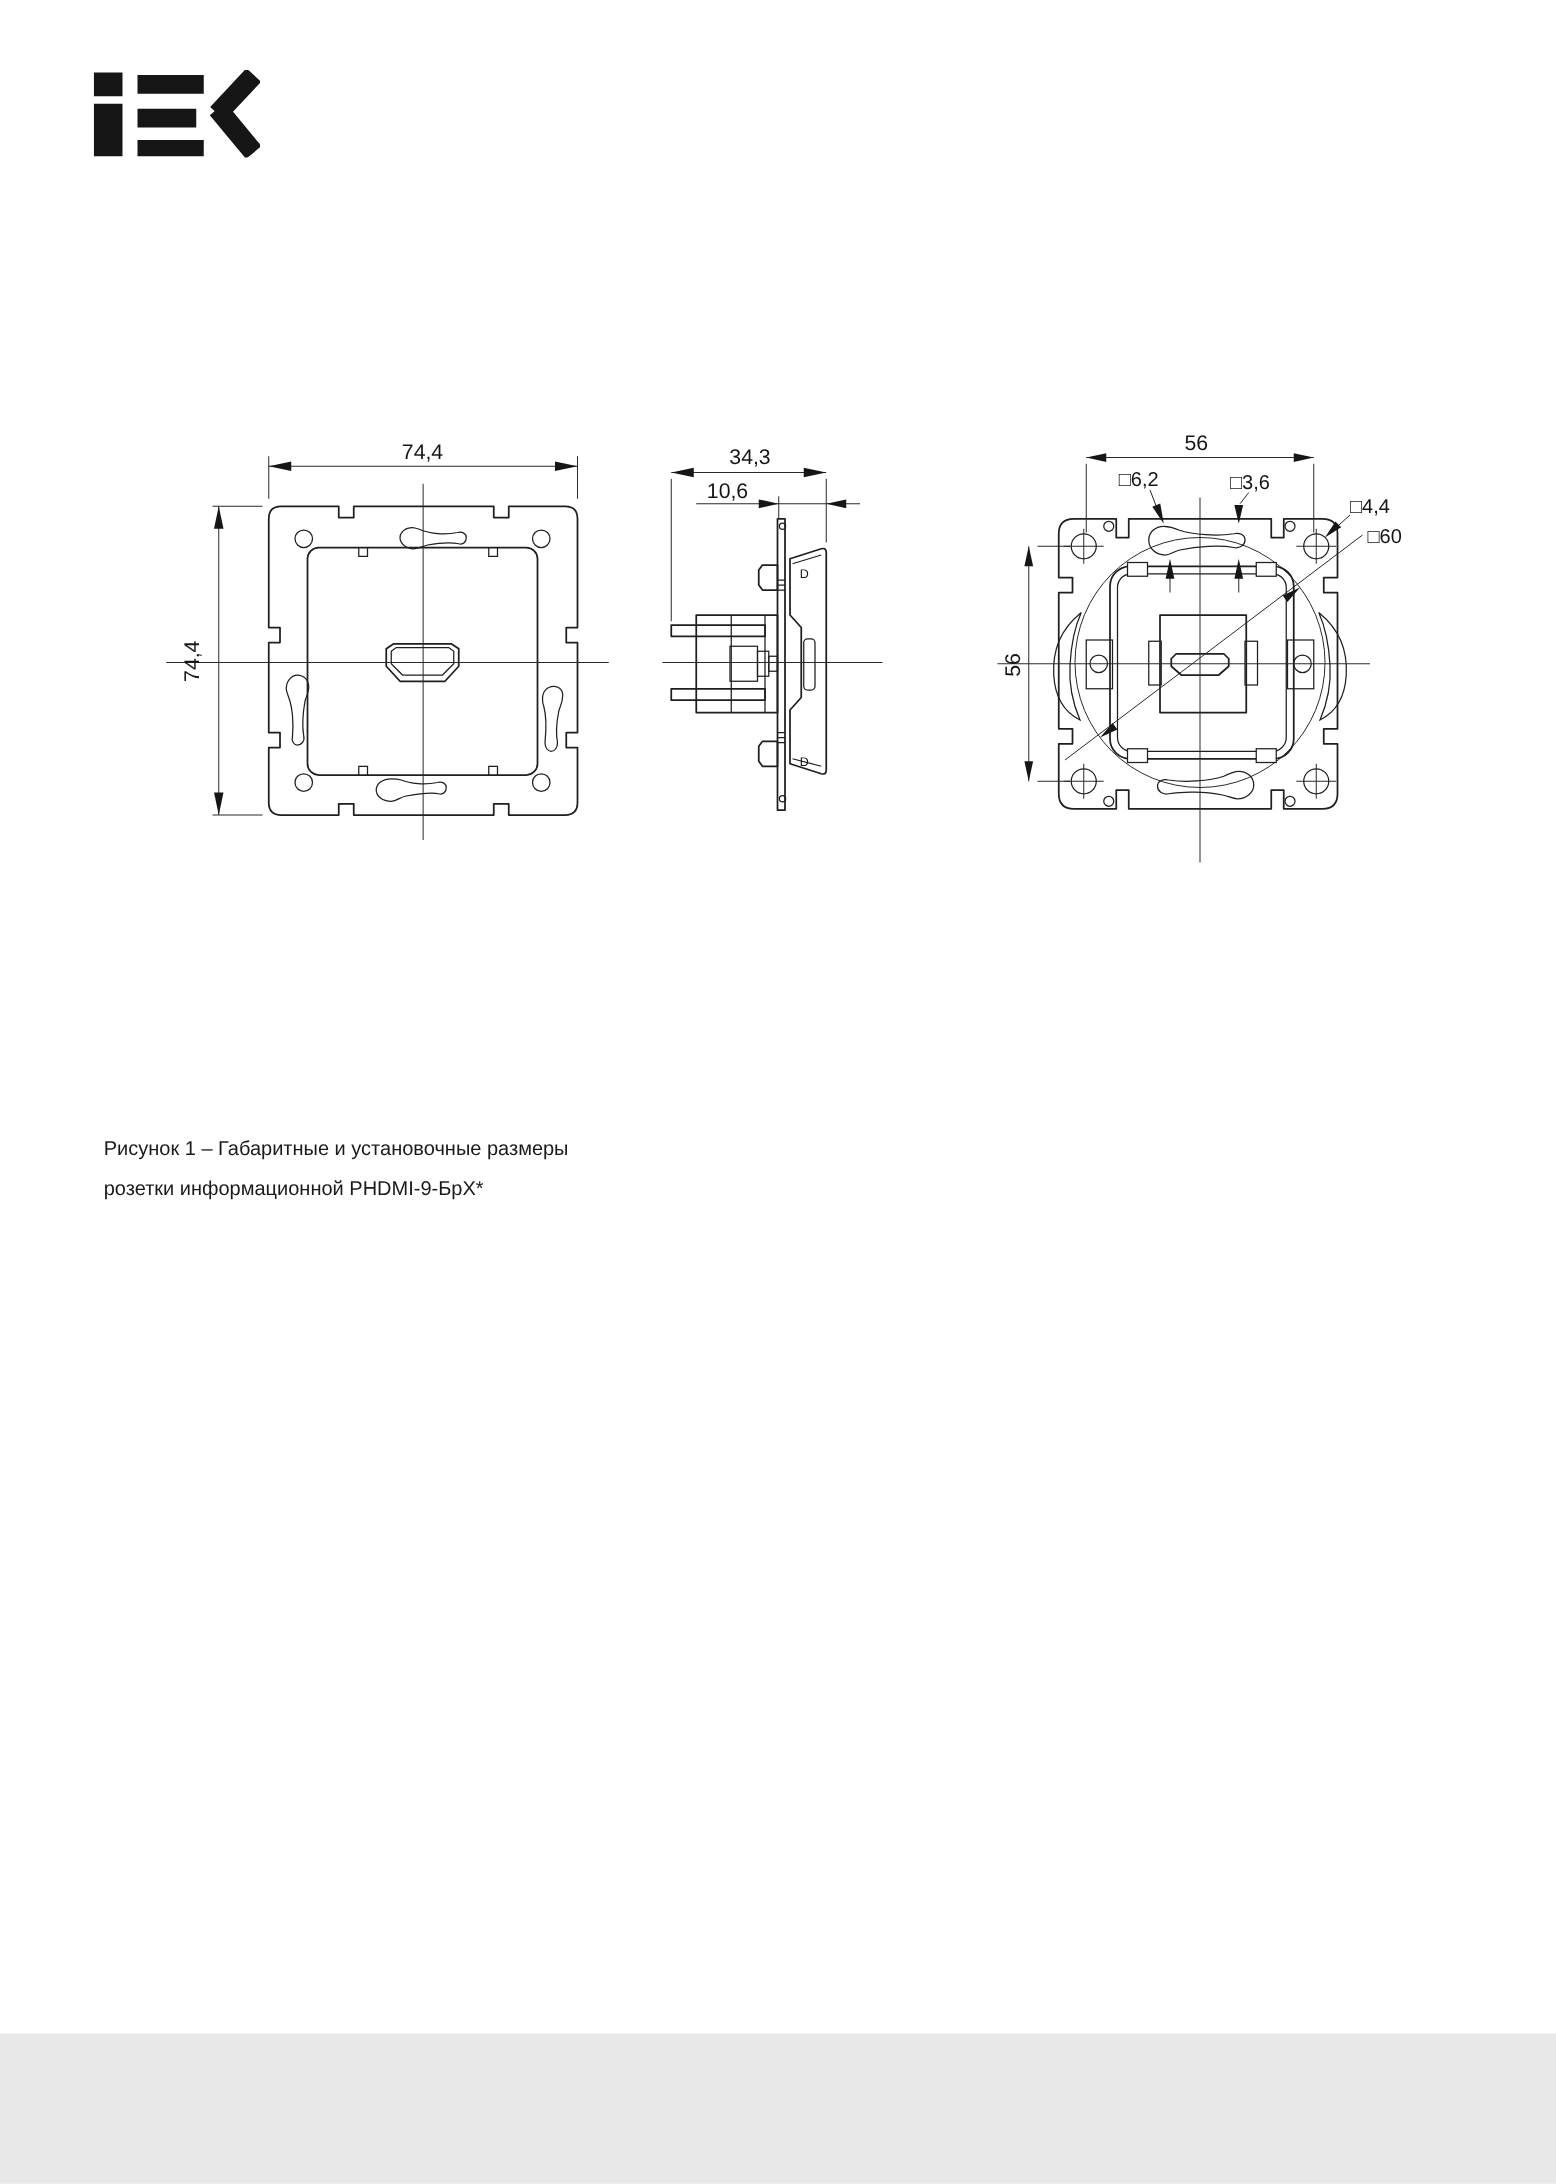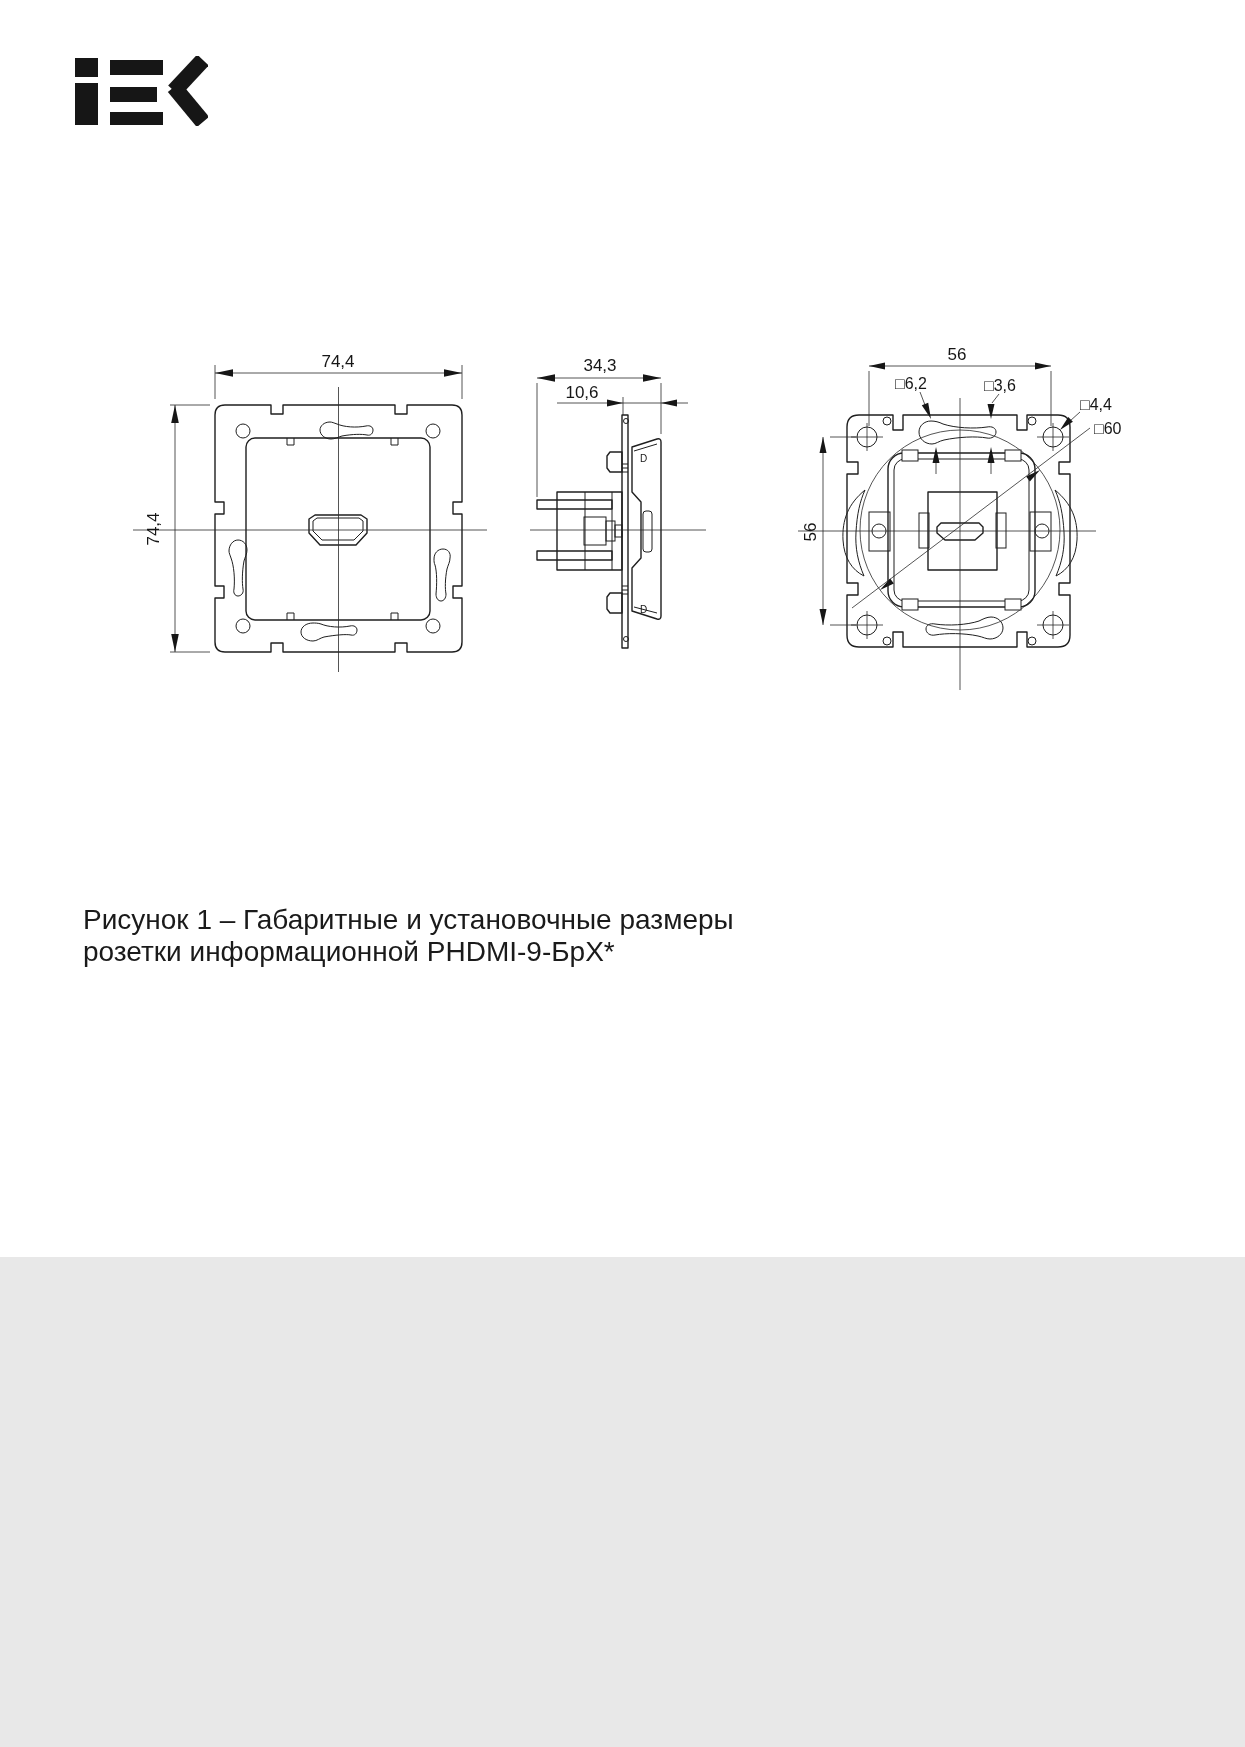--- a/index.html
+++ b/index.html
@@ -1,20 +1,20 @@
 <!DOCTYPE html>
 <html><head>
 <meta charset="utf-8">
 <style>
   html,body{margin:0;padding:0;background:#e8e8e8;}
-  .page{position:relative;width:1245px;height:1257px;background:#ffffff;overflow:hidden;
+  .page{position:relative;width:1245px;height:1627px;background:#ffffff;overflow:hidden;
         font-family:"Liberation Sans",sans-serif;}
   .logo-svg{position:absolute;left:75px;top:56px;}
   .drawings-svg{position:absolute;left:0;top:0;}
-  .caption{position:absolute;left:83px;top:904px;font-size:28px;line-height:32px;color:#1a1a1a;}
+  .caption{position:absolute;left:83px;top:904px;font-size:16px;line-height:32px;color:#1a1a1a;}
   
   .ol{stroke:#1f1f1f;stroke-width:1.4;fill:none;stroke-linejoin:round;}
   .tl{stroke:#1f1f1f;stroke-width:1;fill:none;}
   .cl{stroke:#2a2a2a;stroke-width:0.8;fill:none;}
   .ar{fill:#161616;stroke:none;}
   .tab{fill:#ffffff;stroke:#1f1f1f;stroke-width:1;}
   .dim{font-family:"Liberation Sans",sans-serif;font-size:17px;fill:#161616;}
   .lbl{font-family:"Liberation Sans",sans-serif;font-size:16px;fill:#161616;}
   .dmark{font-family:"Liberation Sans",sans-serif;font-size:10px;fill:#161616;}
   .ink{fill:#161616;}

